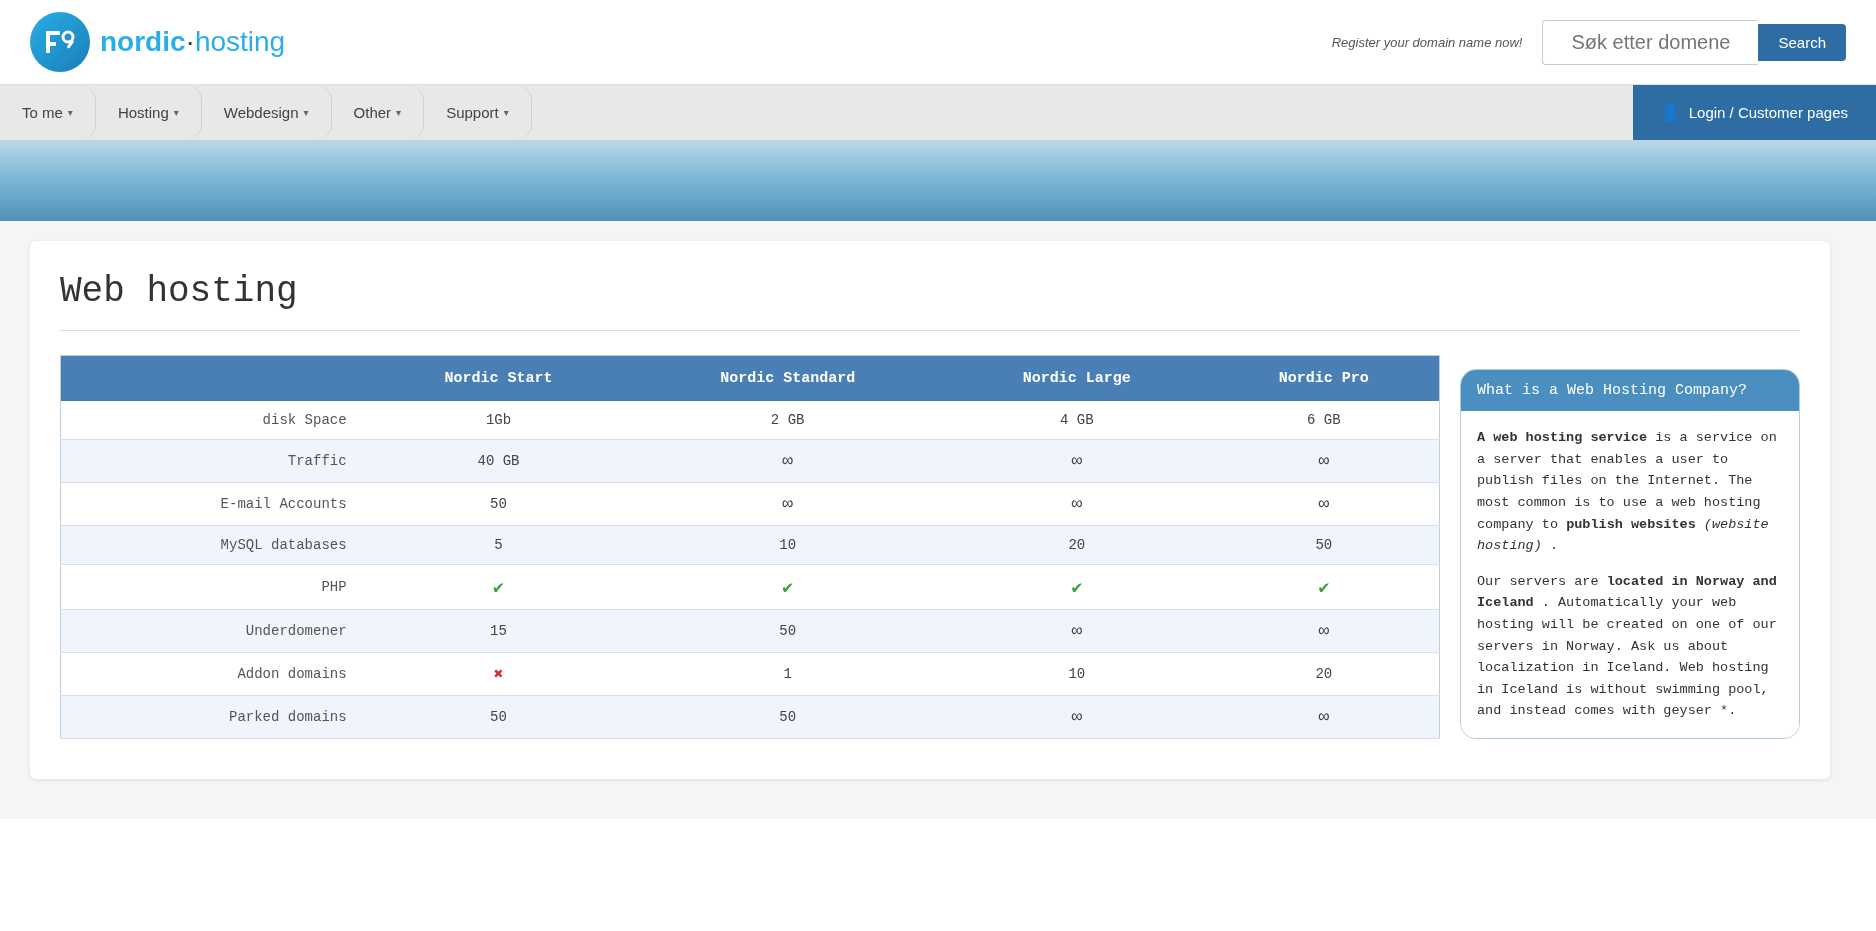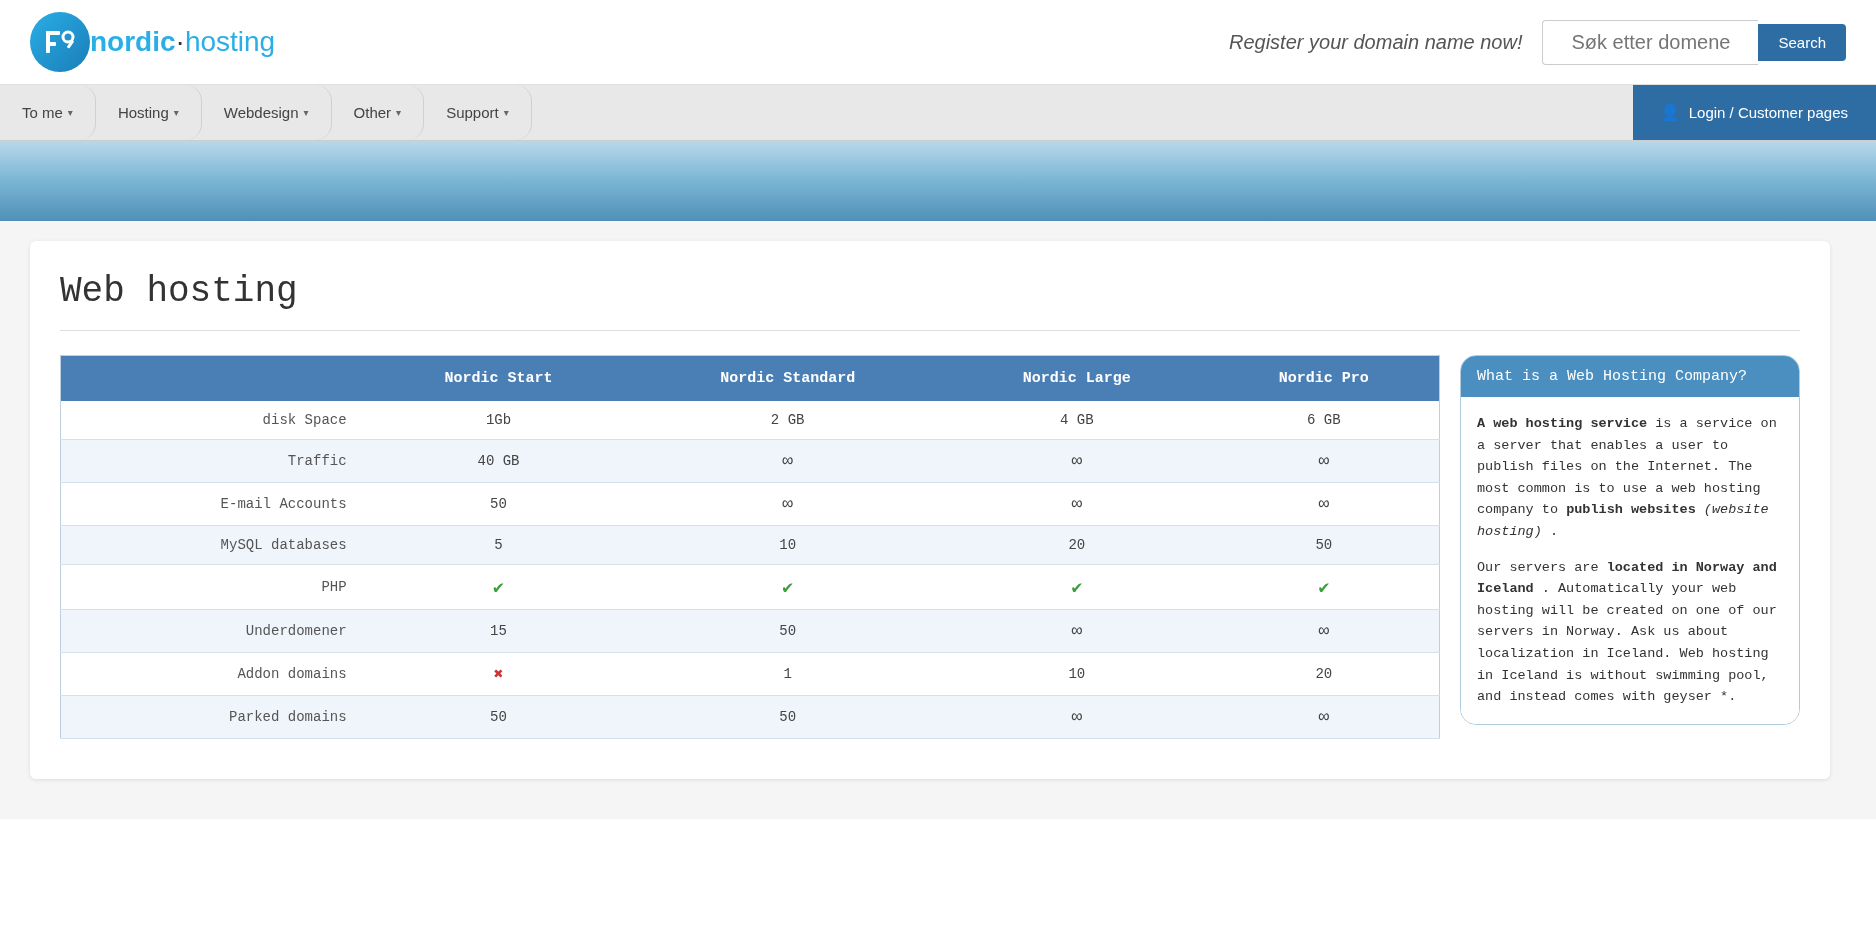--- a/index.html
+++ b/index.html
@@ -10,20 +10,21 @@
       display: flex;
       align-items: center;
       justify-content: space-between;
       padding: 12px 30px;
       background: #fff;
       border-bottom: 1px solid #e0e0e0;
     }
     .logo-area {
       display: flex;
       align-items: center;
+      gap: 10px;
     }
     .logo-circle {
       width: 60px;
       height: 60px;
       border-radius: 50%;
       background: linear-gradient(135deg, #29aee6 0%, #1a7db8 100%);
       display: flex;
       align-items: center;
       justify-content: center;
       color: white;
@@ -45,21 +46,21 @@
     .logo-text span.hosting {
       color: #29aee6;
       font-weight: 300;
     }
     .header-right {
       display: flex;
       align-items: center;
       gap: 20px;
     }
     .register-text {
-      font-size: 20px;
+      font-size: 13px;
       color: #555;
       font-style: italic;
     }
     .search-form {
       display: flex;
       align-items: center;
     }
     .search-input {
       padding: 10px 28px;
       border: 1px solid #ccc;
@@ -150,21 +151,21 @@
     }
     .title-divider {
       border: none;
       border-top: 1px solid #ddd;
       margin-bottom: 24px;
     }
 
     .content-columns {
       display: flex;
       gap: 20px;
-      align-items: flex-start;
+      align-items: flex-end;
     }
 
     
     .pricing-table-wrap {
       flex: 1;
     }
     .pricing-table {
       width: 100%;
       border-collapse: collapse;
       border: 1px solid #c0cfe0;

